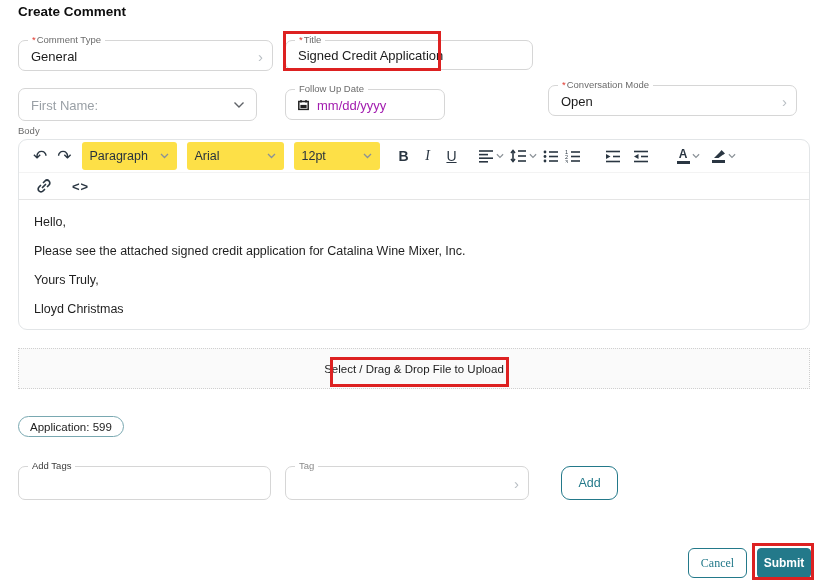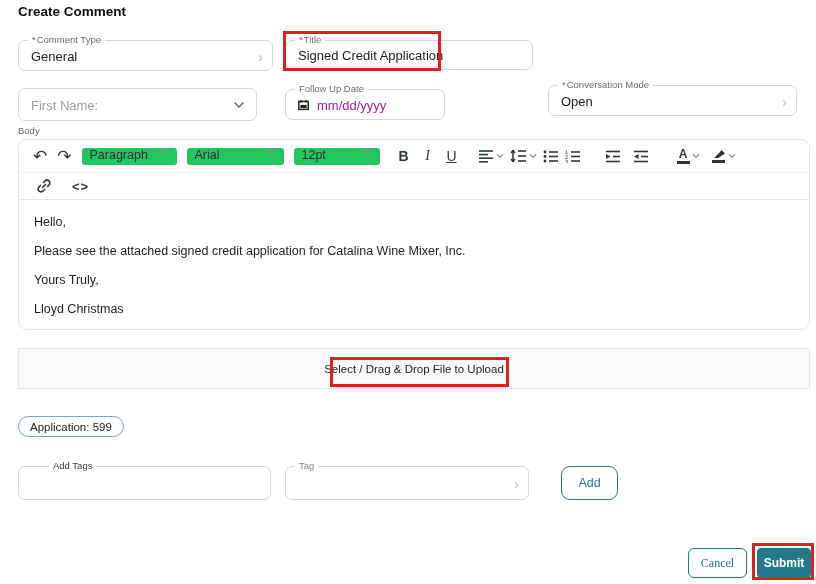--- a/index.html
+++ b/index.html
@@ -25,33 +25,33 @@
   .chev-r{position:absolute;right:9px;top:50%;transform:translateY(-50%);color:#b9bfc4;font-size:15px;line-height:1;}
   .chev-d{position:absolute;right:11px;top:50%;transform:translateY(-50%);}
 
   .f-comment-type{left:18px;top:40px;width:255px;height:31px;}
   .f-title{left:285px;top:40px;width:248px;height:30px;}
   .f-conv-mode{left:548px;top:40px;width:249px;height:31px;margin-top:45px;}
   .f-first-name{left:18px;top:88px;width:239px;height:33px;}
   .f-date{left:285px;top:89px;width:160px;height:31px;}
   .f-date .fvalue{display:flex;align-items:center;gap:8px;color:#a21caf;}
   .f-add-tags{left:18px;top:466px;width:253px;height:34px;}
-  .f-add-tags .flabel{color:#3c3c3c;margin-left:21px;}
+  .f-add-tags .flabel{color:#3c3c3c;}
   .f-tag{left:285px;top:466px;width:244px;height:34px;}
   .f-tag .flabel{color:#8a8a8a;}
 
   .body-label{position:absolute;left:18px;top:125px;font-size:9.5px;color:var(--label);}
 
   
   .editor{position:absolute;left:18px;top:139px;width:792px;height:191px;border:1px solid #e2e5e7;border-radius:9px;background:#fff;}
   .tb-row1{display:flex;align-items:center;height:33px;padding:0 10px 0 14px;border-bottom:1px solid #f3f3f3;}
   .tb-row2{display:flex;align-items:center;height:27px;padding:0 10px 0 17px;gap:20px;border-bottom:1px solid #e5e5e5;}
   .tb-btn{display:inline-flex;align-items:center;justify-content:center;border:none;background:transparent;color:var(--icon);cursor:pointer;padding:0;height:24px;}
   .glyph{font-family:"DejaVu Sans",sans-serif;font-size:17px;color:var(--icon);line-height:1;}
-  .tb-sel{display:inline-flex;justify-content:space-between;background:#22c55e;border-radius:3px;height:17px;padding:0 8px;font-size:12.5px;color:#27323e;margin-left:10px;}
+  .tb-sel{display:inline-flex;align-items:center;justify-content:space-between;background:#fde047;border-radius:3px;height:28px;padding:0 8px;font-size:12.5px;color:#27323e;margin-left:10px;}
   .tb-sel .sc{margin-left:8px;display:inline-flex;}
   .w-para{width:95px;} .w-font{width:97px;} .w-size{width:86px;}
   .fmt{font-size:14px;color:var(--icon);width:24px;}
   .fmt.b{font-weight:bold;margin-left:12px;}
   .fmt.i{font-style:italic;font-family:"Liberation Serif",serif;}
   .fmt.u{text-decoration:underline;}
   .grp{display:inline-flex;align-items:center;margin-left:14px;gap:6px;}
   .icon-pair{display:inline-flex;align-items:center;gap:2px;}
   .editor-content{padding:14px 15px;cursor:text;height:129px;}
   .editor-content p{font-size:12.5px;color:var(--ink);margin:0 0 13px;line-height:16px;}

